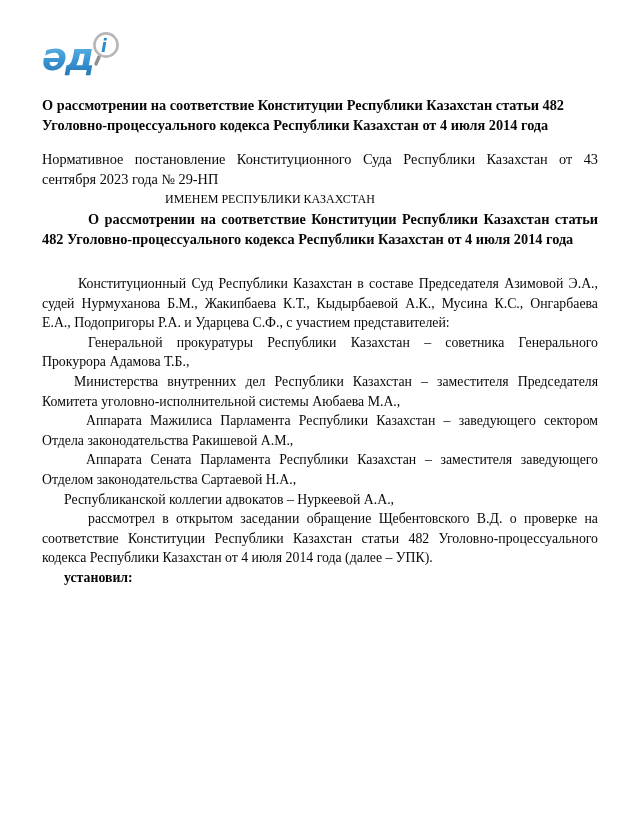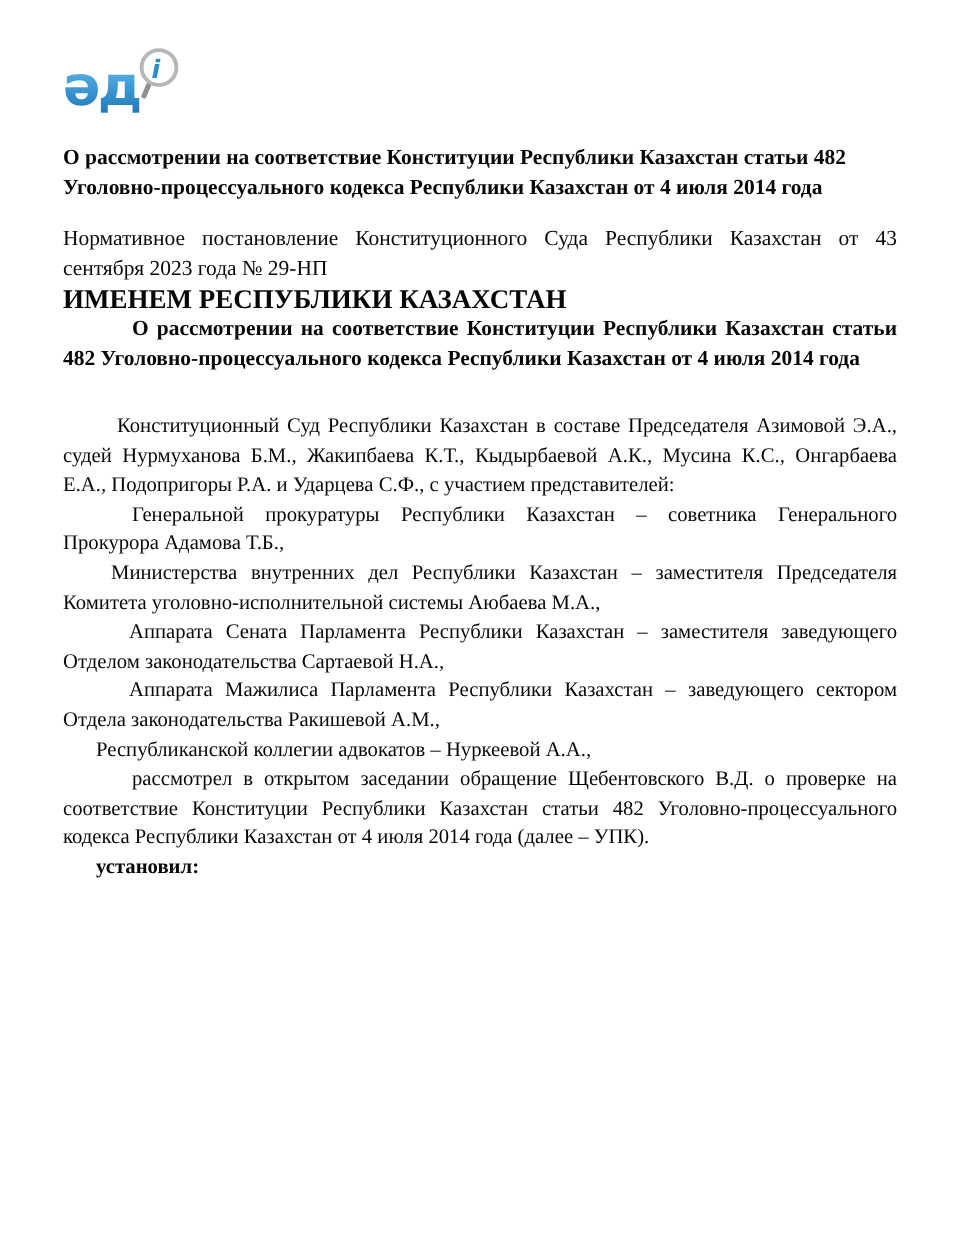--- a/index.html
+++ b/index.html
@@ -17,20 +17,21 @@
   
   .logo {
     display: flex;
     align-items: flex-start;
     height: 52px;
     margin-bottom: 9px;
     cursor: pointer;
   }
   .logo-word {
     font-family: "DejaVu Sans", sans-serif;
+    font-style: italic;
     font-weight: bold;
     font-size: 37px;
     line-height: 48px;
     letter-spacing: -2px;
     color: #2e8ac8;
   }
   @supports ((-webkit-background-clip: text) or (background-clip: text)) {
     .logo-word {
       background: linear-gradient(180deg, #74c7ef 0%, #3a95d2 55%, #1d6cab 100%);
       -webkit-background-clip: text;
@@ -56,24 +57,24 @@
     margin: 0 0 14px 0;
     text-align: left;
   }
   .subtitle {
     font-size: 14.3px;
     line-height: 20px;
     text-align: justify;
     margin: 0;
   }
   .in-name {
-    font-size: 18px;
-    font-weight: bold;
+    font-size: 12px;
+    font-weight: normal;
     line-height: 20px;
-    text-align: left;
+    text-align: center;
     margin: 0 100px 0 0;
   }
   .title-repeat {
     font-size: 14.3px;
     font-weight: bold;
     line-height: 20px;
     text-align: justify;
     text-indent: 46px;
     margin: 0 0 25px 0;
   }
@@ -116,21 +117,21 @@
     <p class="subtitle">Нормативное постановление Конституционного Суда Республики Казахстан от 43 сентября 2023 года № 29-НП</p>
 
     <p class="in-name">ИМЕНЕМ РЕСПУБЛИКИ КАЗАХСТАН</p>
 
     <p class="title-repeat">О рассмотрении на соответствие Конституции Республики Казахстан статьи 482 Уголовно-процессуального кодекса Республики Казахстан от 4 июля 2014 года</p>
 
     <div class="body-text">
       <p class="i36">Конституционный Суд Республики Казахстан в составе Председателя Азимовой Э.А., судей Нурмуханова Б.М., Жакипбаева К.Т., Кыдырбаевой А.К., Мусина К.С., Онгарбаева Е.А., Подопригоры Р.А. и Ударцева С.Ф., с участием представителей:</p>
       <p class="i46">Генеральной прокуратуры Республики Казахстан – советника Генерального Прокурора Адамова Т.Б.,</p>
       <p class="i32">Министерства внутренних дел Республики Казахстан – заместителя Председателя Комитета уголовно-исполнительной системы Аюбаева М.А.,</p>
+      <p class="i44">Аппарата Мажилиса Парламента Республики Казахстан – заведующего сектором Отдела законодательства Ракишевой А.М.,</p>
       <p class="i44">Аппарата Сената Парламента Республики Казахстан – заместителя заведующего Отделом законодательства Сартаевой Н.А.,</p>
-      <p class="i44">Аппарата Мажилиса Парламента Республики Казахстан – заведующего сектором Отдела законодательства Ракишевой А.М.,</p>
       <p class="i22">Республиканской коллегии адвокатов – Нуркеевой А.А.,</p>
       <p class="i46">рассмотрел в открытом заседании обращение Щебентовского В.Д. о проверке на соответствие Конституции Республики Казахстан статьи 482 Уголовно-процессуального кодекса Республики Казахстан от 4 июля 2014 года (далее – УПК).</p>
       <p class="i22 bold">установил:</p>
     </div>
 
   </div>
 </div>
 
 </body></html>

